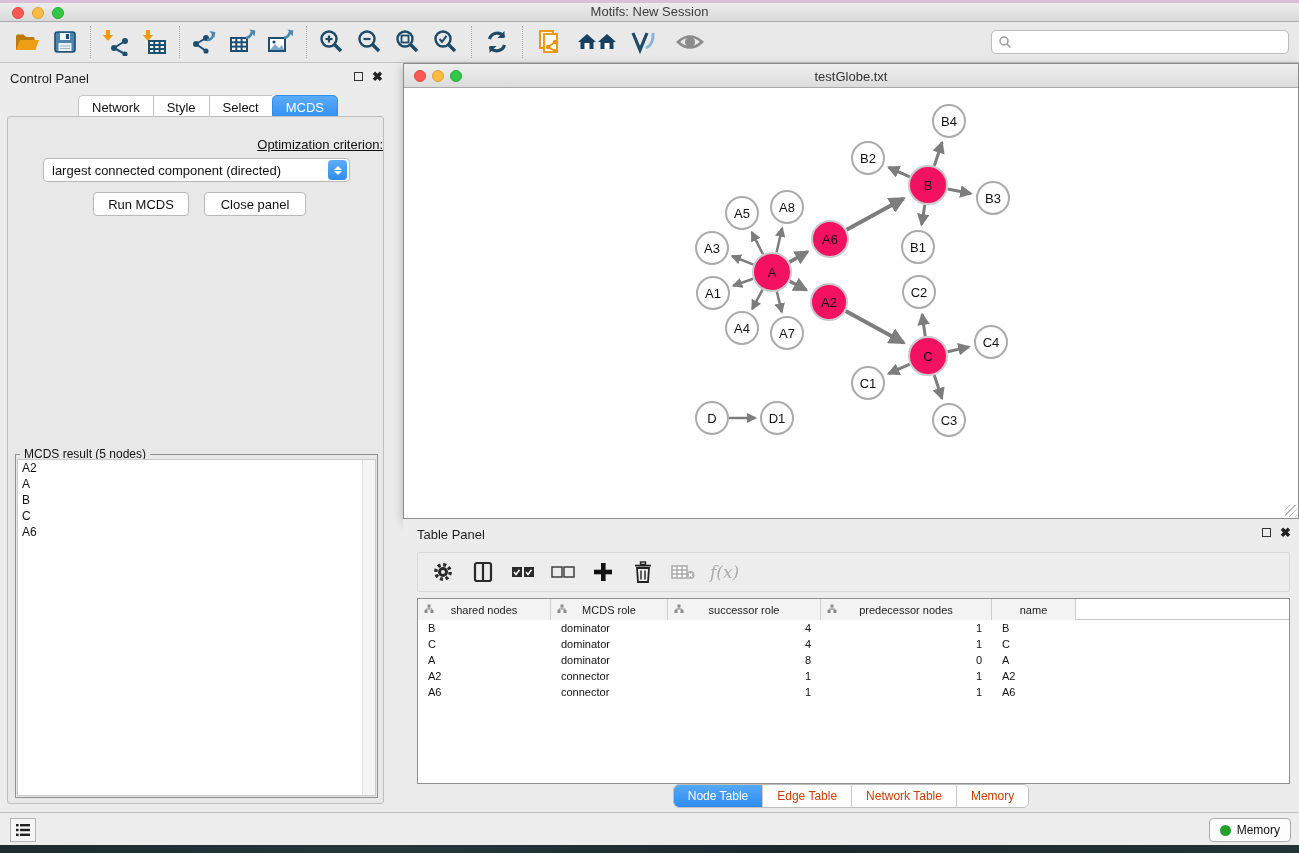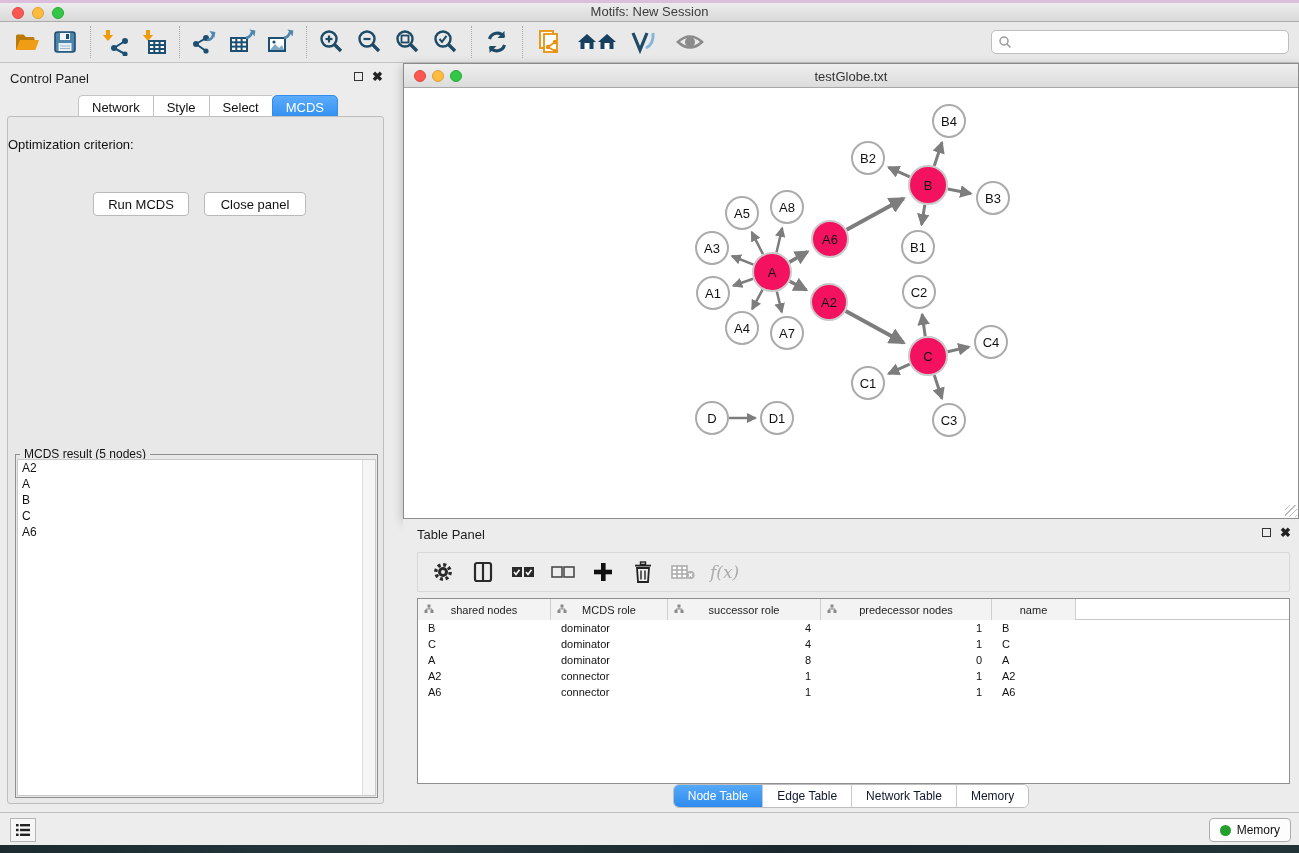--- a/index.html
+++ b/index.html
@@ -34,21 +34,21 @@
   .panel-head .float-ic { position:absolute; right:28px; top:9px; width:9px; height:9px; border:1.5px solid #333; }
   .panel-head .close-ic { position:absolute; right:8px; top:6px; font-size:13px; font-weight:bold; color:#222; }
   .cp-tabs { position:absolute; left:78px; top:32px; display:flex; }
   .cp-tab { padding:4px 13px; font-size:13px; color:#111; background:#FFFFFF;
     border:1px solid #C3C3C3; border-right:none; }
   .cp-tab:first-child { border-radius:5px 0 0 5px; }
   .cp-tab:last-child { border-right:1px solid #C3C3C3; border-radius:0 5px 5px 0; }
   .cp-tab.active { background:linear-gradient(#5BACFA,#2F8DF0); border-color:#2F8DF0; color:#FFF; border-radius:5px; }
   .cp-content { position:absolute; left:7px; top:53px; width:377px; height:688px;
     background:#E8E8E8; border:1px solid #BEBEBE; border-radius:3px; }
-  .opt-label { position:absolute; top:20px; width:100%; text-align:left; font-size:13px; color:#111; }
+  .opt-label { position:absolute; top:20px; width:100%; text-align:right; font-size:13px; color:#111;text-decoration:underline; }
   .dropdown { position:absolute; left:35px; top:41px; width:307px; height:24px; background:#FFF;
     border:1px solid #B9B9B9; border-radius:4px; display:flex; align-items:center; }
   .dropdown .dval { flex:1; font-size:13px; color:#111; padding-left:8px; white-space:nowrap; }
   .dropdown .stepper { width:19px; height:20px; margin-right:2px; border-radius:4px;
     background:linear-gradient(#5BACFA,#2F8DF0); display:flex; flex-direction:column;
     align-items:center; justify-content:center; gap:1px; }
   .stepper span { width:0; height:0; border-left:4px solid transparent; border-right:4px solid transparent; }
   .stepper .up { border-bottom:4px solid #fff; }
   .stepper .dn { border-top:4px solid #fff; }
   .cp-btn { position:absolute; top:75px; height:24px; background:#FFF; border:1px solid #B9B9B9;
@@ -84,21 +84,21 @@
   .tp-table { position:absolute; left:14px; top:79px; width:873px; height:186px; background:#FFF;
     border:1px solid #8F8F8F; overflow:hidden; }
   .tp-header { display:flex; height:21px; border-bottom:1px solid #C9C9C9; background:#FFF; }
   .th-cell { position:relative; height:21px; background:#F3F3F3; border-right:1px solid #CFCFCF;
     display:flex; align-items:center; justify-content:center; font-size:11px; color:#222; }
   .th-cell .hicon { position:absolute; left:6px; top:5px; }
   .tp-row { display:flex; height:16px; align-items:center; }
   .td-cell { font-size:11px; color:#111; padding:0 10px; white-space:nowrap; }
   .tp-tabs { position:absolute; left:0; bottom:4px; width:100%; display:flex; justify-content:center; }
   .tp-tabgroup { display:flex; border:1px solid #BEBEBE; border-radius:6px; overflow:hidden; background:#FFF; }
-  .tp-tab { padding:4px 14px; font-size:12px; color:#0f172a; border-right:1px solid #C9C9C9; background:#FFF; }
+  .tp-tab { padding:4px 14px; font-size:12px; color:#c2410c; border-right:1px solid #C9C9C9; background:#FFF; }
   .tp-tab:last-child { border-right:none; }
   .tp-tab.active { background:linear-gradient(#55A9F8,#2F8BEF); color:#FFF; }
 
   
   .statusbar { position:absolute; left:0; top:812px; width:1299px; height:33px;
     background:#EDEDED; border-top:1px solid #BFBFBF; }
   .list-btn { position:absolute; left:10px; top:5px; width:26px; height:24px; background:#F6F6F6;
     border:1px solid #B5B5B5; display:flex; align-items:center; justify-content:center; }
   .memory-btn { position:absolute; right:8px; top:5px; height:24px; padding:8px 10px; background:#FDFDFD;
     border:1px solid #ADADAD; border-radius:4px; display:flex; align-items:center; gap:6px;
@@ -285,20 +285,27 @@
     <span class="close-ic">✖</span>
   </div>
   <div class="cp-tabs" id="cp-tabs">
       <div class="cp-tab">Network</div>
       <div class="cp-tab">Style</div>
       <div class="cp-tab">Select</div>
       <div class="cp-tab active">MCDS</div>
     </div>
   <div class="cp-content">
     <div class="opt-label">Optimization criterion:</div>
+    <div class="dropdown">
+      <span class="dval">largest connected component (directed)</span>
+      <span class="stepper">
+        <span class="up"></span>
+          <span class="dn"></span>
+      </span>
+    </div>
     <div class="cp-btn run-btn">Run MCDS</div>
     <div class="cp-btn closep-btn">Close panel</div>
     <div class="result-fieldset">
       <span class="result-legend">MCDS result (5 nodes)</span>
       <div class="result-list" id="result-list">
         <div class="scroll"></div>
       <div class="result-item">A2</div>
           <div class="result-item">A</div>
           <div class="result-item">B</div>
           <div class="result-item">C</div>

